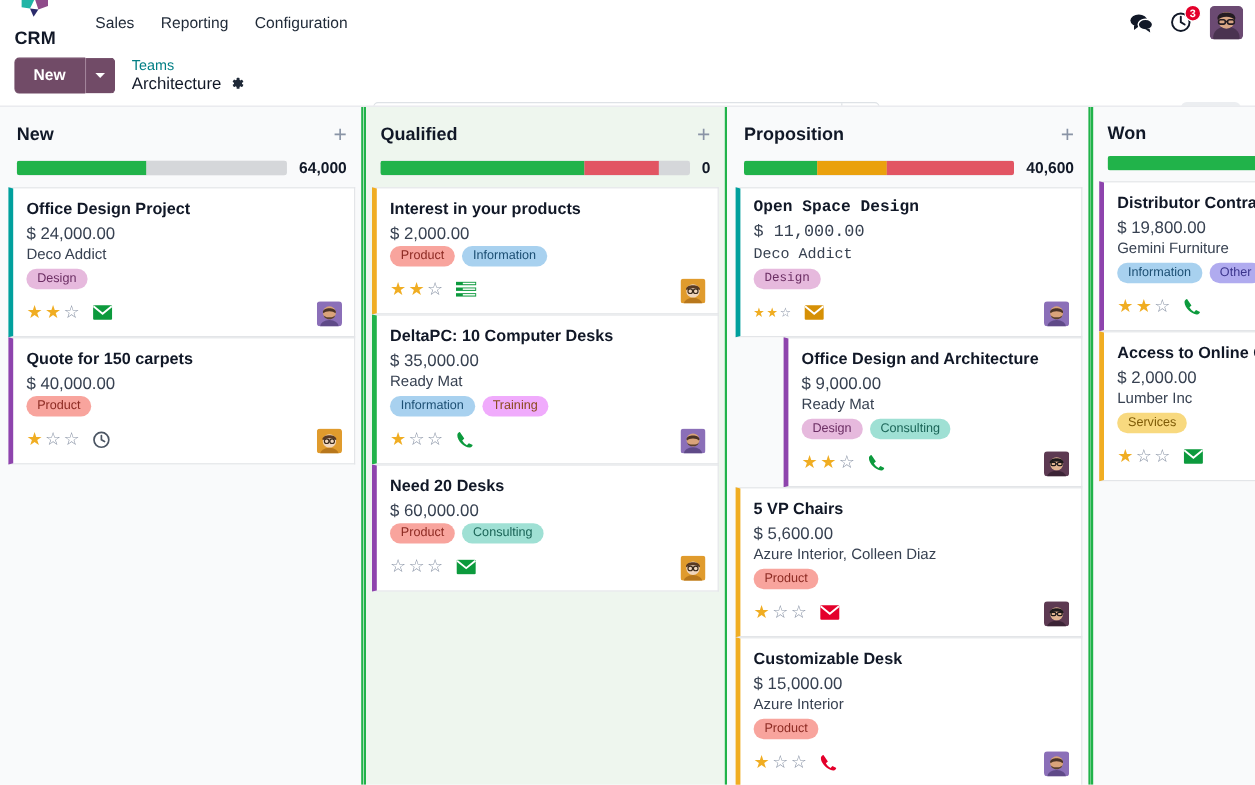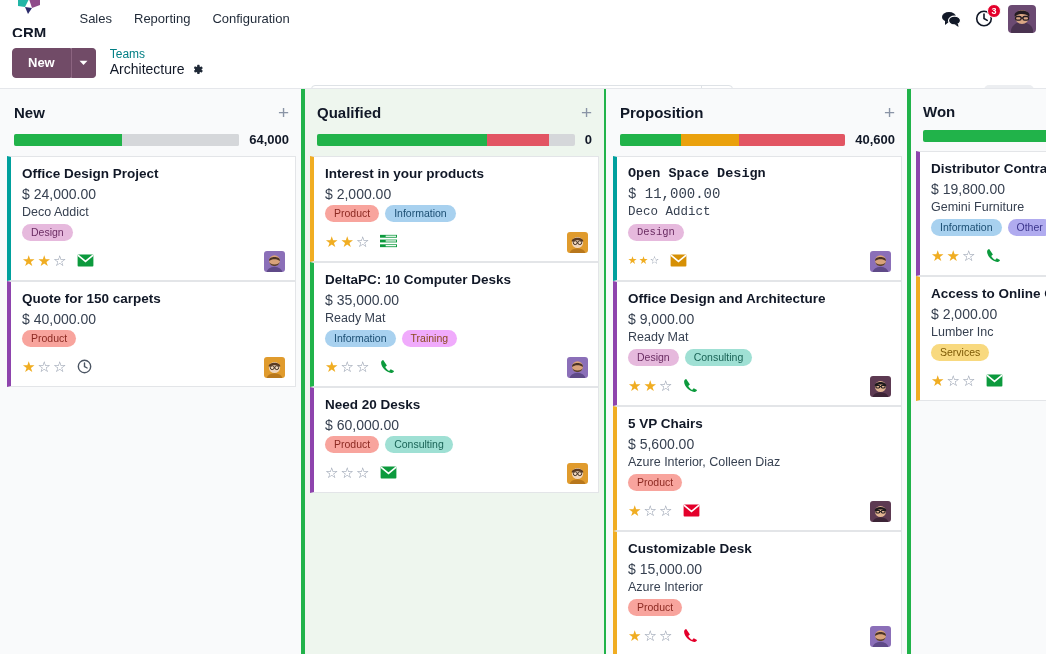--- a/index.html
+++ b/index.html
@@ -559,21 +559,21 @@
             </span>
           </div>
           <span class="card-avatar"><svg width="21" height="21" viewBox="0 0 24 24">
               <rect width="24" height="24" fill="#8b6fb8"></rect>
               <circle cx="12" cy="11" r="6.2" fill="#d9a37a"></circle>
               <path d="M5.8 10.5c0-5 12.4-5 12.4 0l-.6 1c-1.6-2.6-9.6-2.6-11.2 0z" fill="#4a3326"></path>
               <path d="M6.4 12.6c0 6 11.2 6 11.2 0 0 3.6-11.2 3.6-11.2 0z" fill="#5a4030"></path>
               <ellipse cx="12" cy="24.5" rx="9" ry="6.5" fill="#5f4a88"></ellipse>
             </svg></span>
         </div>
-        <div class="card" style="border-left-color: rgb(142, 68, 173);">
+        <div class="card" style="border-left-color: rgb(142, 68, 173); margin-left: 40px;">
           <div class="card-title">Office Design and Architecture</div>
           <div class="card-amount">$ 9,000.00</div>
           <div class="card-partner">Ready Mat</div>
           <div class="card-tags">
             <span class="tag" style="background: rgb(230, 185, 221); color: rgb(107, 45, 99);">Design</span>
             <span class="tag" style="background: rgb(159, 224, 212); color: rgb(26, 100, 87);">Consulting</span>
           </div>
           <div class="card-footer">
             <div class="stars">
               <span class="star on">★</span>

